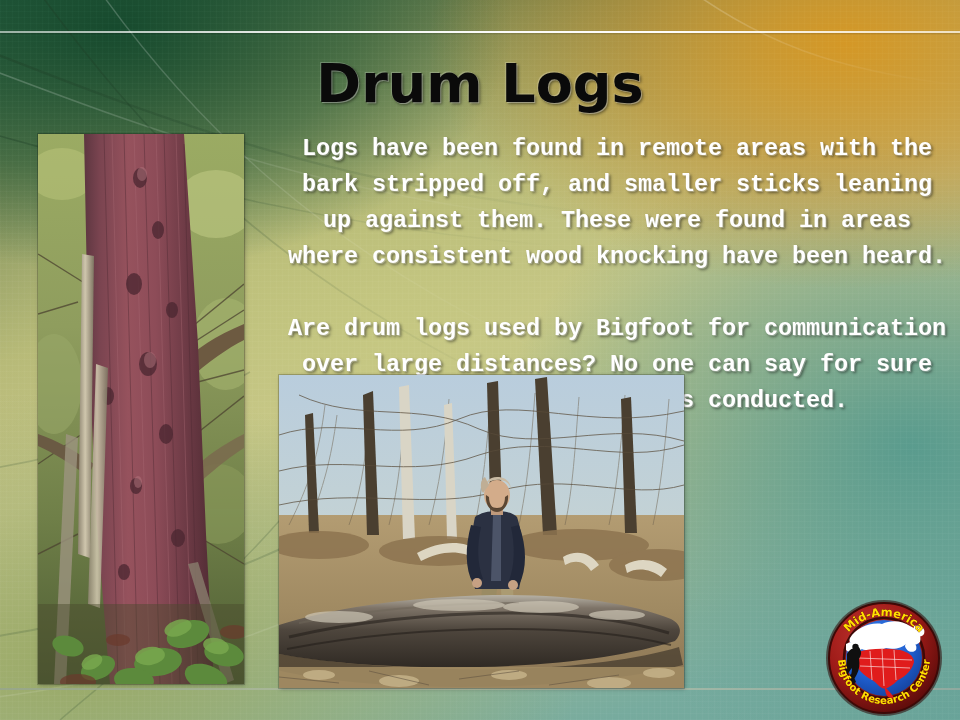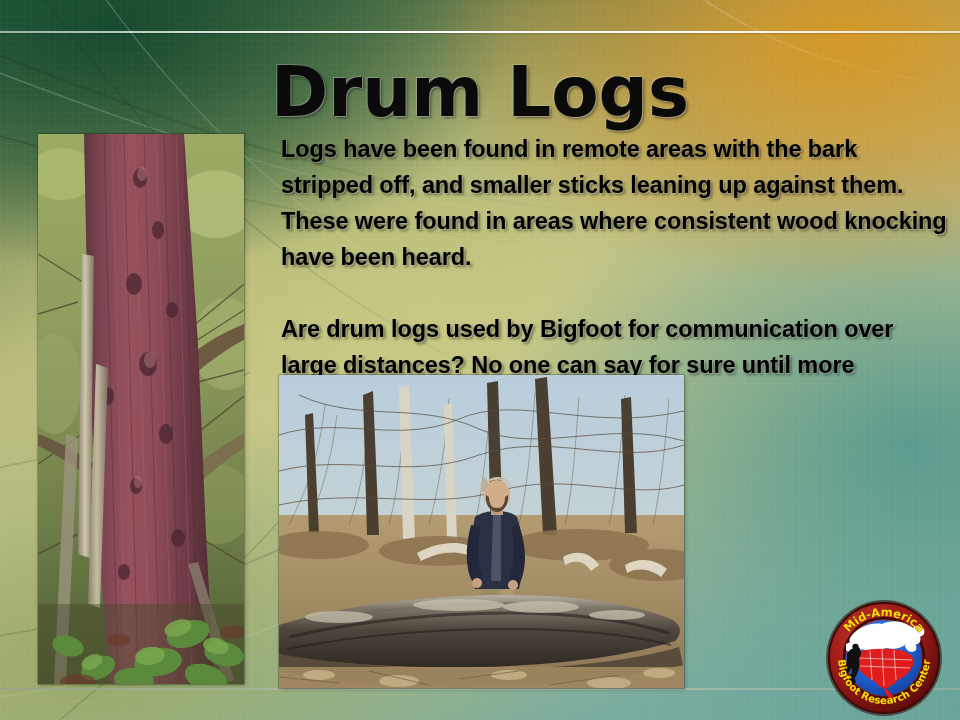--- a/index.html
+++ b/index.html
@@ -40,40 +40,41 @@
     box-shadow:0 1px 2px rgba(0,0,0,.18);
   }
   .bottom-rule{
     position:absolute;left:0;top:688px;width:960px;height:2px;
     background:linear-gradient(90deg, rgba(150,165,140,.85), rgba(190,200,175,.75) 50%, rgba(150,170,160,.85));
   }
 
   
   .title{
     position:absolute;left:0;top:52px;width:960px;text-align:center;
-    font-size:69px;font-weight:bold;letter-spacing:0px;
+    font-size:54px;font-weight:bold;letter-spacing:0px;
     color:#0a0a0a;
     font-family:"DejaVu Sans","Liberation Sans",sans-serif;
     text-shadow:
       1px 1px 0 rgba(255,255,255,.35),
       2px 2px 3px rgba(0,0,0,.45),
       -1px -1px 0 rgba(255,255,255,.22);
     white-space:nowrap;
   }
 
   
   .body-text{
     position:absolute;left:281px;top:131px;width:672px;
     font-size:23.5px;font-weight:bold;line-height:36px;
-    color:#000000;
-    font-family:Liberation Sans, sans-serif;
+    color:#ffffff;
+    font-family:Liberation Mono, monospace;
     text-shadow:
       1px 1px 0 rgba(255,255,255,.28),
       2px 2px 3px rgba(0,0,0,.5);
     letter-spacing:-0.1px;
+    text-align:center;
   }
   .para{margin:0;}
   .para-gap{height:36px;}
 
   
   .photo{position:absolute;overflow:hidden;background:#3c3228;
          box-shadow:0 0 0 1px rgba(0,0,0,.18), 1px 1px 4px rgba(0,0,0,.30);}
   #photo-tree{left:38px;top:134px;width:206px;height:550px;}
   #photo-log{left:279px;top:375px;width:405px;height:313px;}
   .photo svg{display:block;width:100%;height:100%;}

